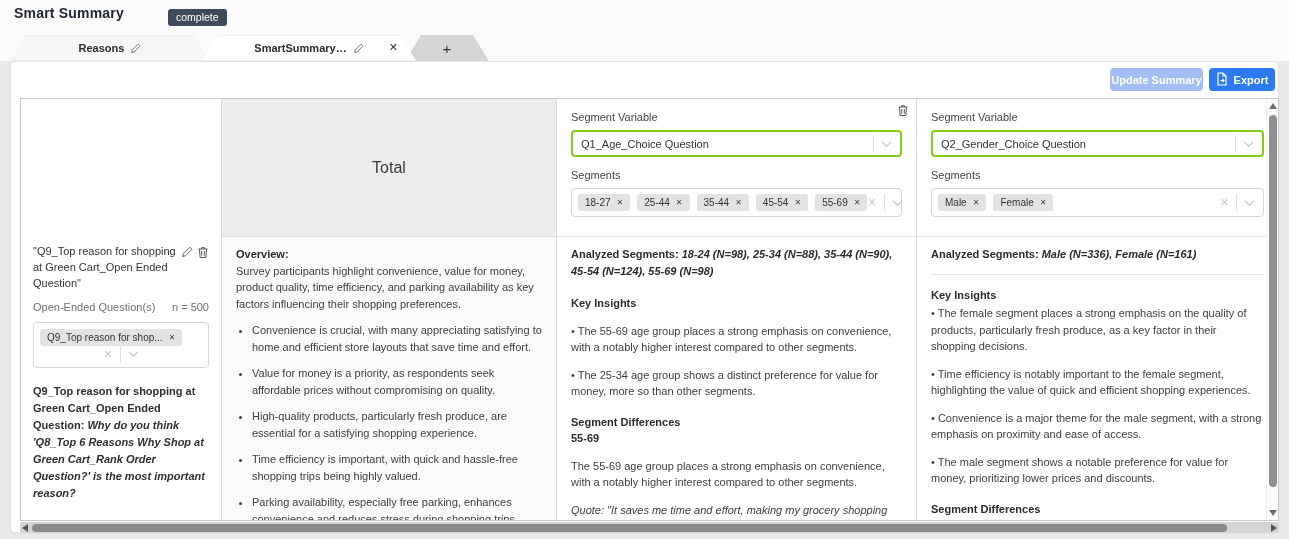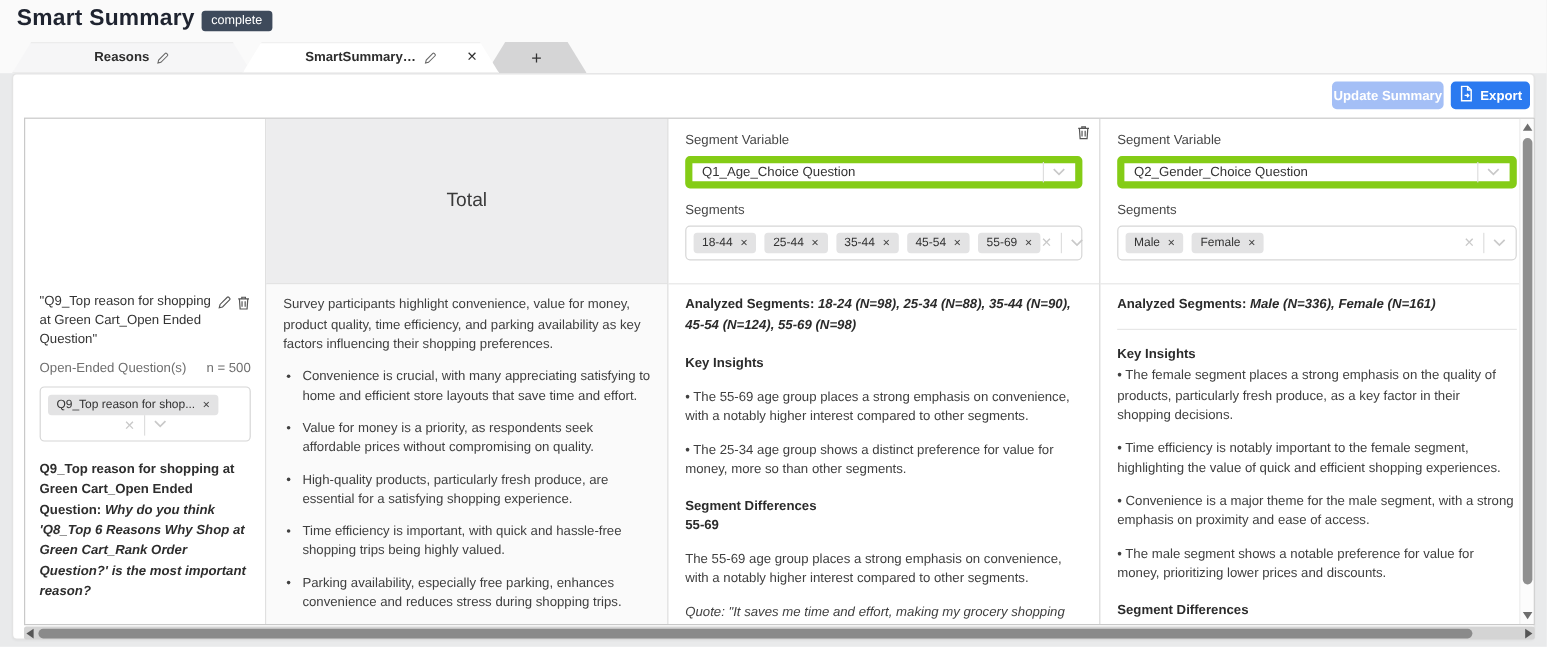--- a/index.html
+++ b/index.html
@@ -3,21 +3,21 @@
 <meta charset="utf-8">
 <style>
   * { margin:0; padding:0; box-sizing:border-box; }
   html,body { width:1289px; height:539px; }
   body {
     font-family:"Liberation Sans","DejaVu Sans",sans-serif;
     background:#e9eaeb; color:#3c3c3c; overflow:hidden;
     position:relative; font-size:11px;
   }
   .topband { position:absolute; left:0; top:0; width:1289px; height:61px; background:#fafafa; }
-  .page-title { position:absolute; left:14px; top:5px; font-size:19px; font-weight:bold; color:#1f2430; letter-spacing:.2px; }
+  .page-title { position:absolute; left:14px; top:5px; font-size:14px; font-weight:bold; color:#1f2430; letter-spacing:.2px; }
   .badge { position:absolute; left:168px; top:9px; background:#3e4a5b; color:#fff; font-size:10.5px; padding:2px 8px 3px; border-radius:3px; }
 
   
   .tab { position:absolute; top:35px; height:26px; display:flex; align-items:center; justify-content:center; gap:6px;
          clip-path:polygon(16px 0, calc(100% - 16px) 0, 100% 100%, 0 100%); font-weight:bold; color:#2d2d2d; }
   .tab-1 { left:10px; width:200px; background:#f6f6f7; z-index:1; box-shadow:inset 0 0 0 1px #ececec; }
   .tab-2 { left:202px; width:214px; background:#ffffff; z-index:2; box-shadow:inset 0 0 0 1px #f0f0f0; }
   .tab-3 { left:405px; width:84px; background:#d5d5d6; z-index:0; font-size:15px; font-weight:normal; color:#333; }
   .tab-close { position:absolute; right:18px; top:6px; font-size:11px; color:#333; cursor:pointer; font-weight:normal; }
   .edit-ic svg { display:block; }
@@ -42,21 +42,21 @@
   .tot-head { height:138px; background:#ededee; border-bottom:1px solid #e0e0e0; display:flex; align-items:center; justify-content:center; color:#3a3a3a; font-size:16px; }
   .tot-body { background:#fafafa; height:285px; padding:9px 14px; line-height:1.5; color:#404040; overflow:hidden; }
   .seg-body { padding:9px 14px; line-height:1.5; color:#404040; height:284px; overflow:hidden; }
 
   b,.bold { color:#2b2b2b; }
   .ov-title { font-weight:bold; color:#2b2b2b; }
   ul.bullets { margin:10px 0 0 4px; padding-left:12px; }
   ul.bullets li { margin-bottom:10px; color:#404040; }
 
   .fld-label { color:#474747; margin-bottom:7px; }
-  .select { height:27px; border:6px solid #84cc16; border-radius:4px; display:flex; align-items:center;
+  .select { height:27px; border:2px solid #84cc16; border-radius:4px; display:flex; align-items:center;
             padding:0 8px; color:#333; margin-bottom:12px; background:#fff; }
   .select .grow { flex:1; }
   .ctrl { display:flex; align-items:center; gap:7px; color:#c7c7c7; }
   .ctrl .vbar { width:1px; height:17px; background:#dedede; }
   .multi { min-height:29px; border:1px solid #d6d6d6; border-radius:4px; display:flex; align-items:center;
            padding:0 8px 0 6px; background:#fff; }
   .chips { flex:1; display:flex; gap:7px; align-items:center; }
   .chip { background:#e3e3e4; border-radius:3px; padding:3px 7px; color:#333; font-size:10px; display:flex; gap:6px; align-items:center; white-space:nowrap; }
   .chip .x { font-size:8px; color:#444; cursor:pointer; }
   .clear-x { font-size:11px; color:#c9c9c9; cursor:pointer; }
@@ -176,20 +176,21 @@
       <div class="q-question">
         <span>Q9_Top reason for shopping at Green Cart_Open Ended Question:</span>
         <i>Why do you think 'Q8_Top 6 Reasons Why Shop at Green Cart_Rank Order Question?' is the most important reason?</i>
       </div>
 
     </div>
 
     <div class="col col-tot">
       <div class="tot-head">Total</div>
       <div class="tot-body">
+        <div class="ov-title">Overview:</div>
         <div>Survey participants highlight convenience, value for money, product quality, time efficiency, and parking availability as key factors influencing their shopping preferences.</div>
         <ul class="bullets">
           <li>Convenience is crucial, with many appreciating satisfying to home and efficient store layouts that save time and effort.</li>
           <li>Value for money is a priority, as respondents seek affordable prices without compromising on quality.</li>
           <li>High-quality products, particularly fresh produce, are essential for a satisfying shopping experience.</li>
           <li>Time efficiency is important, with quick and hassle-free shopping trips being highly valued.</li>
           <li>Parking availability, especially free parking, enhances convenience and reduces stress during shopping trips.</li>
         </ul>
       </div>
     </div>
@@ -208,21 +209,21 @@
               <span class="vbar"></span>
             <span><svg width="11" height="7" viewBox="0 0 12 8">
                   <polyline points="1,1 6,6 11,1" fill="none" stroke="#c9c9c9" stroke-width="1.6"></polyline>
                 </svg></span>
           </span>
         </div>
         <div class="fld-label">Segments</div>
         <div class="multi">
           <div class="chips">
             <span class="chip">
-                <span>18-44</span>
+                <span>18-27</span>
                 <span class="x">✕</span>
               </span>
             <span class="chip">
                 <span>25-44</span>
                 <span class="x">✕</span>
               </span>
             <span class="chip">
                 <span>35-44</span>
                 <span class="x">✕</span>
               </span>

